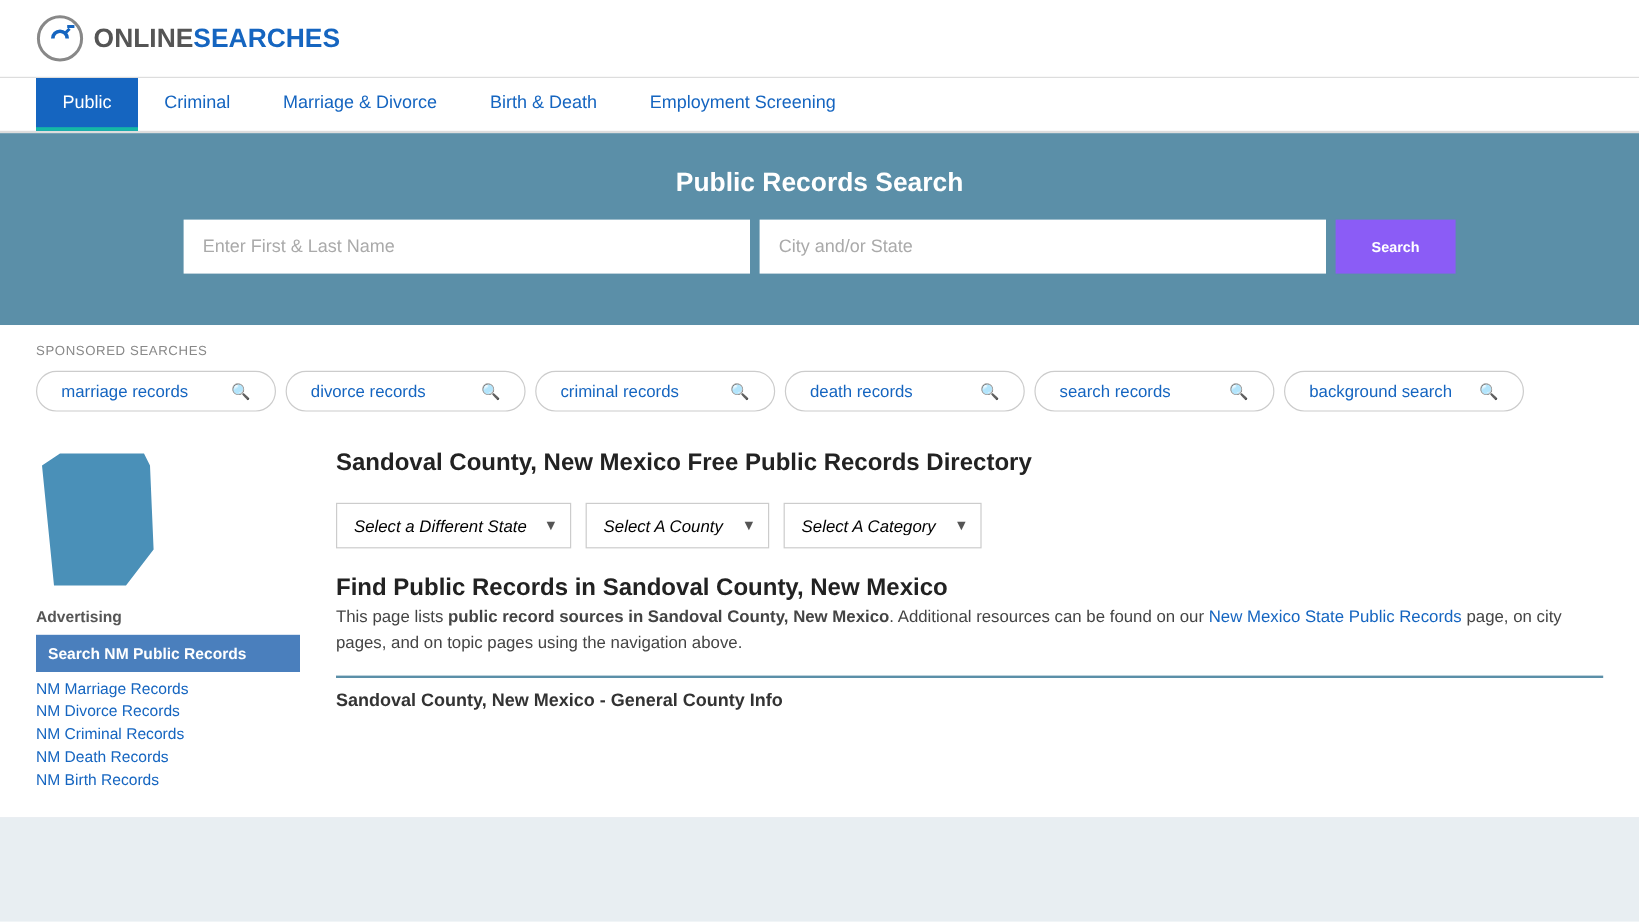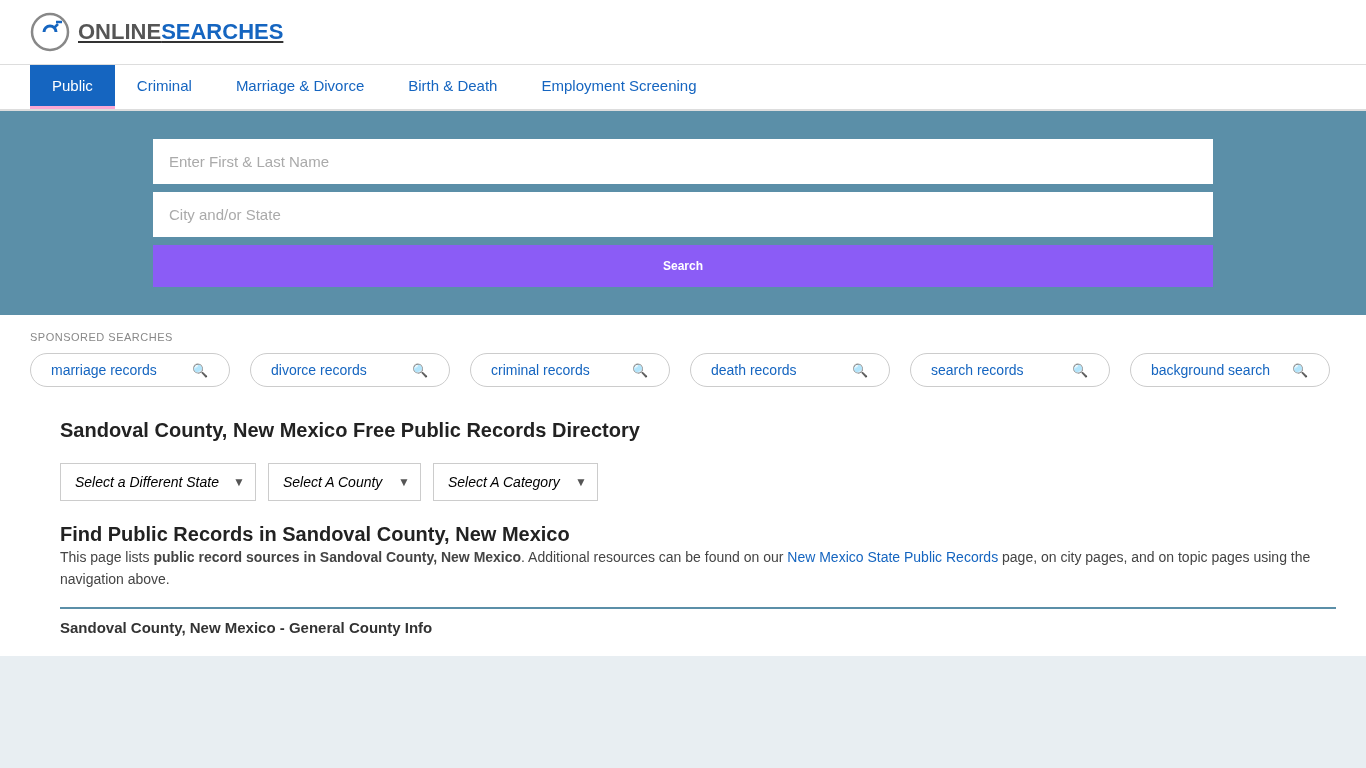--- a/index.html
+++ b/index.html
@@ -1,45 +1,45 @@
 <!DOCTYPE html>
 <html><head>
   <meta charset="utf-8">
   <style>
     * { box-sizing: border-box; margin: 0; padding: 0; }
     body { font-family: Arial, sans-serif; background: #e8eef2; font-size: 14px; color: #333; }
 
     
-    .header { background: #fff; padding: 12px 30px; display: flex; align-items: flex-end; border-bottom: 1px solid #ddd; text-decoration: underline; }
+    .header { background: #fff; padding: 12px 30px; display: flex; align-items: flex-end; border-bottom: 1px solid #ddd; }
     .logo-area { display: flex; align-items: center; gap: 8px; }
     .logo-icon { width: 40px; height: 40px; }
     .logo-text { font-size: 22px; font-weight: bold; }
     .logo-online { color: #555; }
     .logo-searches { color: #1565c0; }
 
     
     .nav { background: #fff; display: flex; padding: 0 30px; border-bottom: 2px solid #ddd; }
     .nav-item { padding: 12px 22px; cursor: pointer; font-size: 15px; font-weight: 500; color: #1565c0; border-bottom: 3px solid transparent; }
-    .nav-item.active { background: #1565c0; color: #fff; border-bottom: 3px solid #f9a8d4; }
+    .nav-item.active { background: #1565c0; color: #fff; border-bottom: 3px solid #14b8a6; }
 
     
     .search-banner { background: #5b8fa8; padding: 28px 30px; }
     .search-banner-title { text-align: center; font-size: 22px; font-weight: bold; color: #fff; margin-bottom: 18px; }
-    .search-form { display: flex; gap: 8px; max-width: 1060px; margin: 0 auto; flex-direction: column; }
+    .search-form { display: flex; gap: 8px; max-width: 1060px; margin: 15px auto; }
     .search-input { flex: 1; padding: 14px 16px; font-size: 15px; border: none; outline: none; color: #999; }
     .search-input::placeholder { color: #aaa; }
     .search-btn { background: #8b5cf6; color: #fff; border: none; padding: 14px 30px; font-size: 12px; font-weight: bold; cursor: pointer; white-space: nowrap; }
 
     
     .main-wrapper { background: #fff; max-width: 1366px; margin: 0 auto; }
 
     
     .sponsored-section { padding: 16px 30px 10px; background: #fff; }
     .sponsored-label { font-size: 11px; color: #888; text-transform: uppercase; letter-spacing: 0.5px; margin-bottom: 10px; }
-    .search-pills { display: flex; flex-wrap: wrap; gap: 20px; }
+    .search-pills { display: flex; flex-wrap: wrap; gap: 8px; }
     .pill { border: 1px solid #ccc; border-radius: 20px; padding: 8px 20px; display: flex; align-items: center; gap: 10px; font-size: 14px; color: #1565c0; cursor: pointer; min-width: 200px; justify-content: space-between; }
     .pill-search-icon { color: #888; font-size: 13px; }
 
     
     .content-row { display: flex; gap: 0; padding: 20px 30px; background: #fff; }
     .sidebar { width: 220px; flex-shrink: 0; }
     .main-content { flex: 1; padding-left: 30px; }
 
     
     .advertising-label { font-size: 13px; color: #555; font-weight: bold; margin-bottom: 8px; margin-top: 10px; }
@@ -85,20 +85,21 @@
 
 <nav class="nav">
   <div class="nav-item active">Public</div>
   <div class="nav-item">Criminal</div>
   <div class="nav-item">Marriage &amp; Divorce</div>
   <div class="nav-item">Birth &amp; Death</div>
   <div class="nav-item">Employment Screening</div>
 </nav>
 
 <div class="search-banner">
+  <div class="search-banner-title">Public Records Search</div>
   <div class="search-form">
     <input class="search-input" type="text" placeholder="Enter First &amp; Last Name" style="">
     <input class="search-input" type="text" placeholder="City and/or State" style="">
     <button class="search-btn">Search</button>
   </div>
 </div>
 
 <div class="main-wrapper">
 
   <div class="sponsored-section">
@@ -126,20 +127,34 @@
       </div>
       <div class="pill">
         <span>background search</span>
         <span class="pill-search-icon">🔍</span>
       </div>
     </div>
   </div>
 
   <div class="content-row">
 
+    <div class="sidebar">
+      
+      <svg width="110" height="120" viewBox="0 0 110 120" xmlns="http://www.w3.org/2000/svg">
+        <polygon points="20,5 90,5 95,15 98,85 75,115 15,115 12,85 5,15" fill="#4a90b8"></polygon>
+      </svg>
+
+      <div class="advertising-label">Advertising</div>
+      <div class="ad-box">Search NM Public Records</div>
+      <a class="sidebar-link">NM Marriage Records</a>
+      <a class="sidebar-link">NM Divorce Records</a>
+      <a class="sidebar-link">NM Criminal Records</a>
+      <a class="sidebar-link">NM Death Records</a>
+      <a class="sidebar-link">NM Birth Records</a>
+    </div>
 
     <div class="main-content">
       <h1 class="page-title">Sandoval County, New Mexico Free Public Records Directory</h1>
 
       <div class="dropdown-row">
         <div class="select-wrapper">
           <select>
             <option>Select a Different State</option>
           </select>
           <span class="select-arrow">▼</span>

